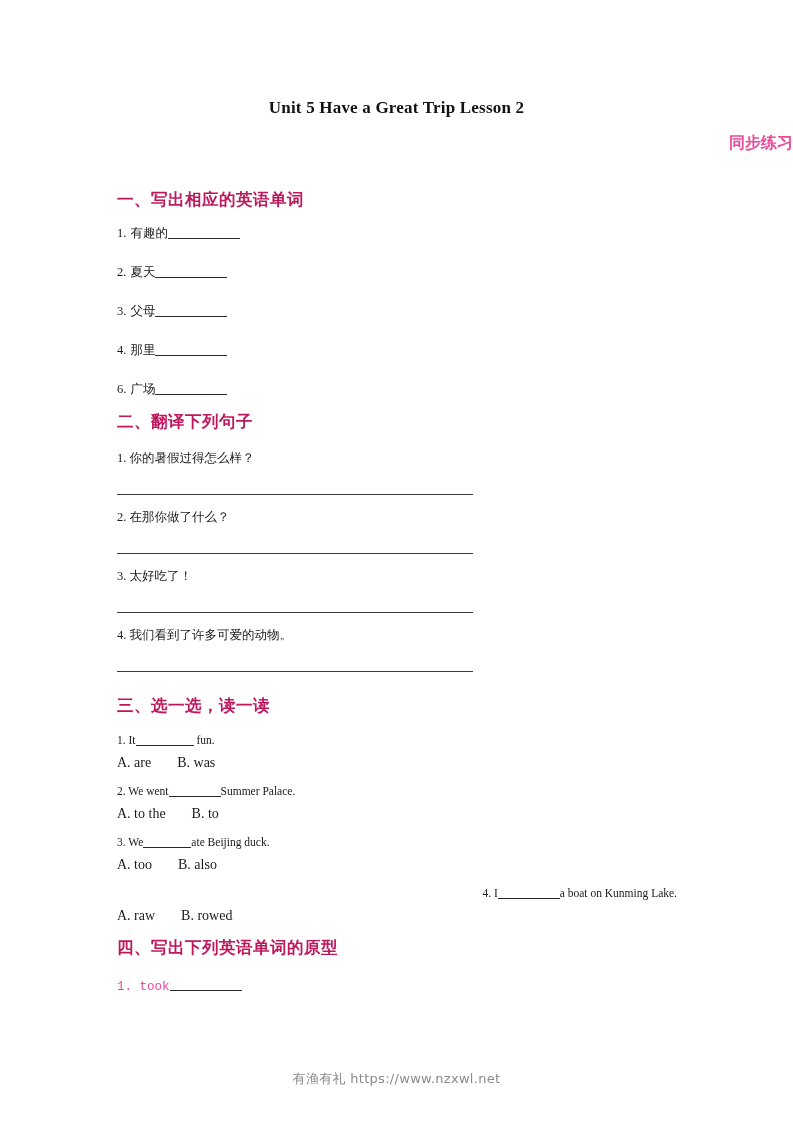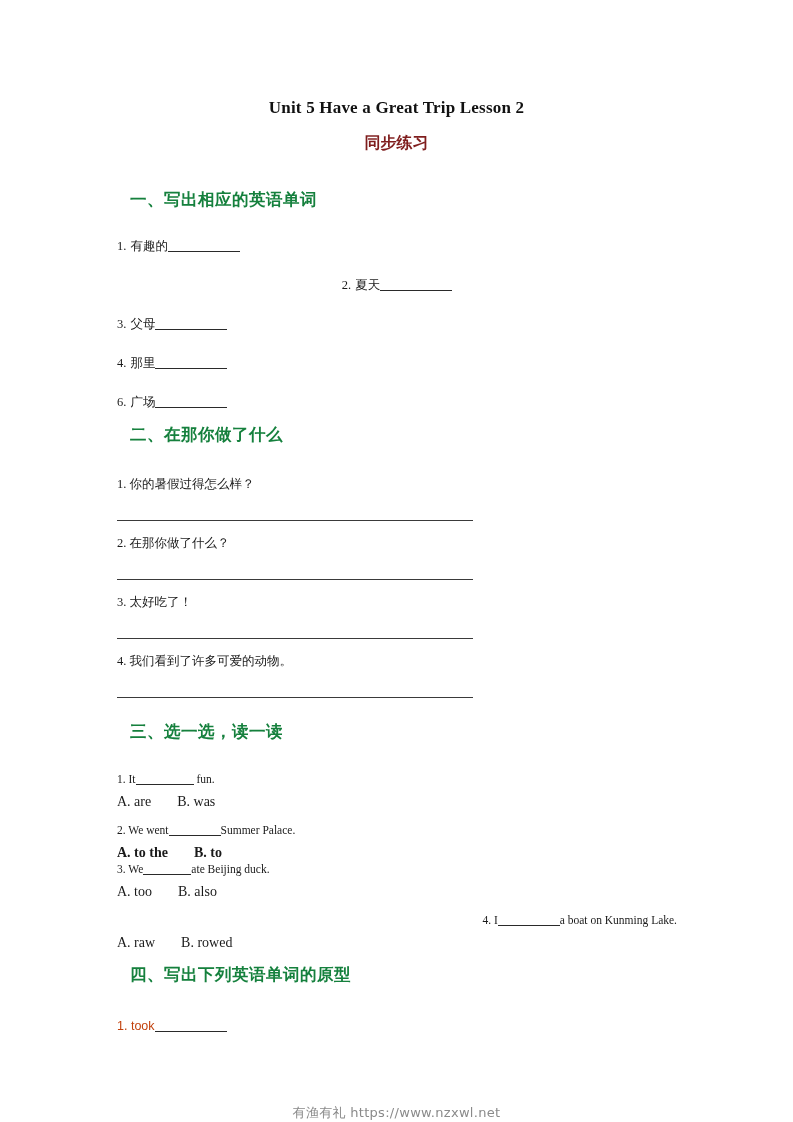--- a/index.html
+++ b/index.html
@@ -33,39 +33,39 @@
     font-weight: bold;
     font-size: 17px;
     letter-spacing: 0.2px;
     color: #111111;
   }
   .doc-subtitle {
     position: absolute;
     left: 0;
     top: 133px;
     width: 793px;
-    text-align: center;
+    text-align: right;
     font-family: "DejaVu Sans", "Liberation Sans", sans-serif;
     font-weight: bold;
     font-size: 16px;
-    color: #7f1d1d;
+    color: #ec4899;
   }
   .content {
     position: absolute;
     left: 117px;
     top: 180px;
     width: 560px;
   }
   .section-heading {
     font-family: "DejaVu Sans", "Liberation Sans", sans-serif;
     font-weight: bold;
     font-size: 16.5px;
-    color: #15803d;
+    color: #be185d;
     letter-spacing: 0.5px;
-    margin: 13px;
+    margin: 0;
     line-height: 1.25;
   }
   .sec1-head { margin-top: 10px; }
   .sec2-head { margin-top: 0; }
   .sec3-head { margin-top: 0; }
   .sec4-head { margin-top: 0; }
   .word-item {
     font-family: "Liberation Serif", "DejaVu Serif", serif;
     font-size: 12.5px;
     color: #1a1a1a;
@@ -112,37 +112,37 @@
     height: 0.95em;
     vertical-align: -2px;
   }
   .blank-w58 { width: 58px; }
   .blank-w52 { width: 52px; }
   .blank-w48 { width: 48px; }
   .blank-w62 { width: 62px; }
 
   
   .base-item {
-    font-family: Liberation Sans, sans-serif;
+    font-family: Liberation Mono, monospace;
     font-size: 12.5px;
-    color: #c2410c;
+    color: #ec4899;
     white-space: nowrap;
   }
   .blank-base {
     display: inline-block;
     border-bottom: 1px solid #2a2a2a;
     width: 72px;
     height: 0.95em;
     vertical-align: -2px;
   }
 
   .footer {
     position: absolute;
     left: 0;
-    top: 1104px;
+    top: 1070px;
     width: 793px;
     text-align: center;
     font-family: "DejaVu Sans", "Liberation Sans", sans-serif;
     font-size: 13px;
     color: #8a8a8a;
     letter-spacing: 0.3px;
   }
 </style>
 </head>
 <body>
@@ -154,34 +154,34 @@
 
   <div class="content">
 
     <div class="section-heading sec1-head">一、写出相应的英语单词</div>
 
     <div style="height:14px"></div>
 
     <div class="word-item" style="margin-bottom:22px;">
       <span class="num">1.</span><span>有趣的</span><span class="blank-short"></span>
     </div>
-    <div class="word-item" style="margin-bottom:22px;text-align:center;">
+    <div class="word-item" style="margin-bottom:22px;">
       <span class="num">2.</span><span>夏天</span><span class="blank-short"></span>
     </div>
     <div class="word-item" style="margin-bottom:22px;">
       <span class="num">3.</span><span>父母</span><span class="blank-short"></span>
     </div>
     <div class="word-item" style="margin-bottom:22px;">
       <span class="num">4.</span><span>那里</span><span class="blank-short"></span>
     </div>
     <div class="word-item" style="margin-bottom:6px;">
       <span class="num">6.</span><span>广场</span><span class="blank-short"></span>
     </div>
 
-    <div class="section-heading sec2-head" style="margin-top:14px;">二、在那你做了什么</div>
+    <div class="section-heading sec2-head" style="margin-top:14px;">二、翻译下列句子</div>
 
     <div style="height:18px"></div>
 
     <div class="trans-item">
       <span class="num">1.</span>
       <span>你的暑假过得怎么样？</span>
     </div>
     <div class="answer-rule" style="margin-top:27px;"></div>
 
     <div class="trans-item" style="margin-top:14px;">
@@ -212,21 +212,21 @@
       <span>fun.</span>
     </div>
     <div class="mc-options" style="margin-bottom:14px;">
       <span>A. are</span><span class="opt-b">B. was</span>
     </div>
 
     <div class="mc-question" style="margin-bottom:9px;">
       <span class="num">2.</span>
       <span>We went</span><span class="blank-mc blank-w52"></span><span>Summer Palace.</span>
     </div>
-    <div class="mc-options" style="margin-bottom:2px;font-weight:bold;">
+    <div class="mc-options" style="margin-bottom:14px;">
       <span>A. to the</span><span class="opt-b">B. to</span>
     </div>
 
     <div class="mc-question" style="margin-bottom:9px;">
       <span class="num">3.</span>
       <span>We</span><span class="blank-mc blank-w48"></span><span>ate Beijing duck.</span>
     </div>
     <div class="mc-options" style="margin-bottom:14px;">
       <span>A. too</span><span class="opt-b">B. also</span>
     </div>

